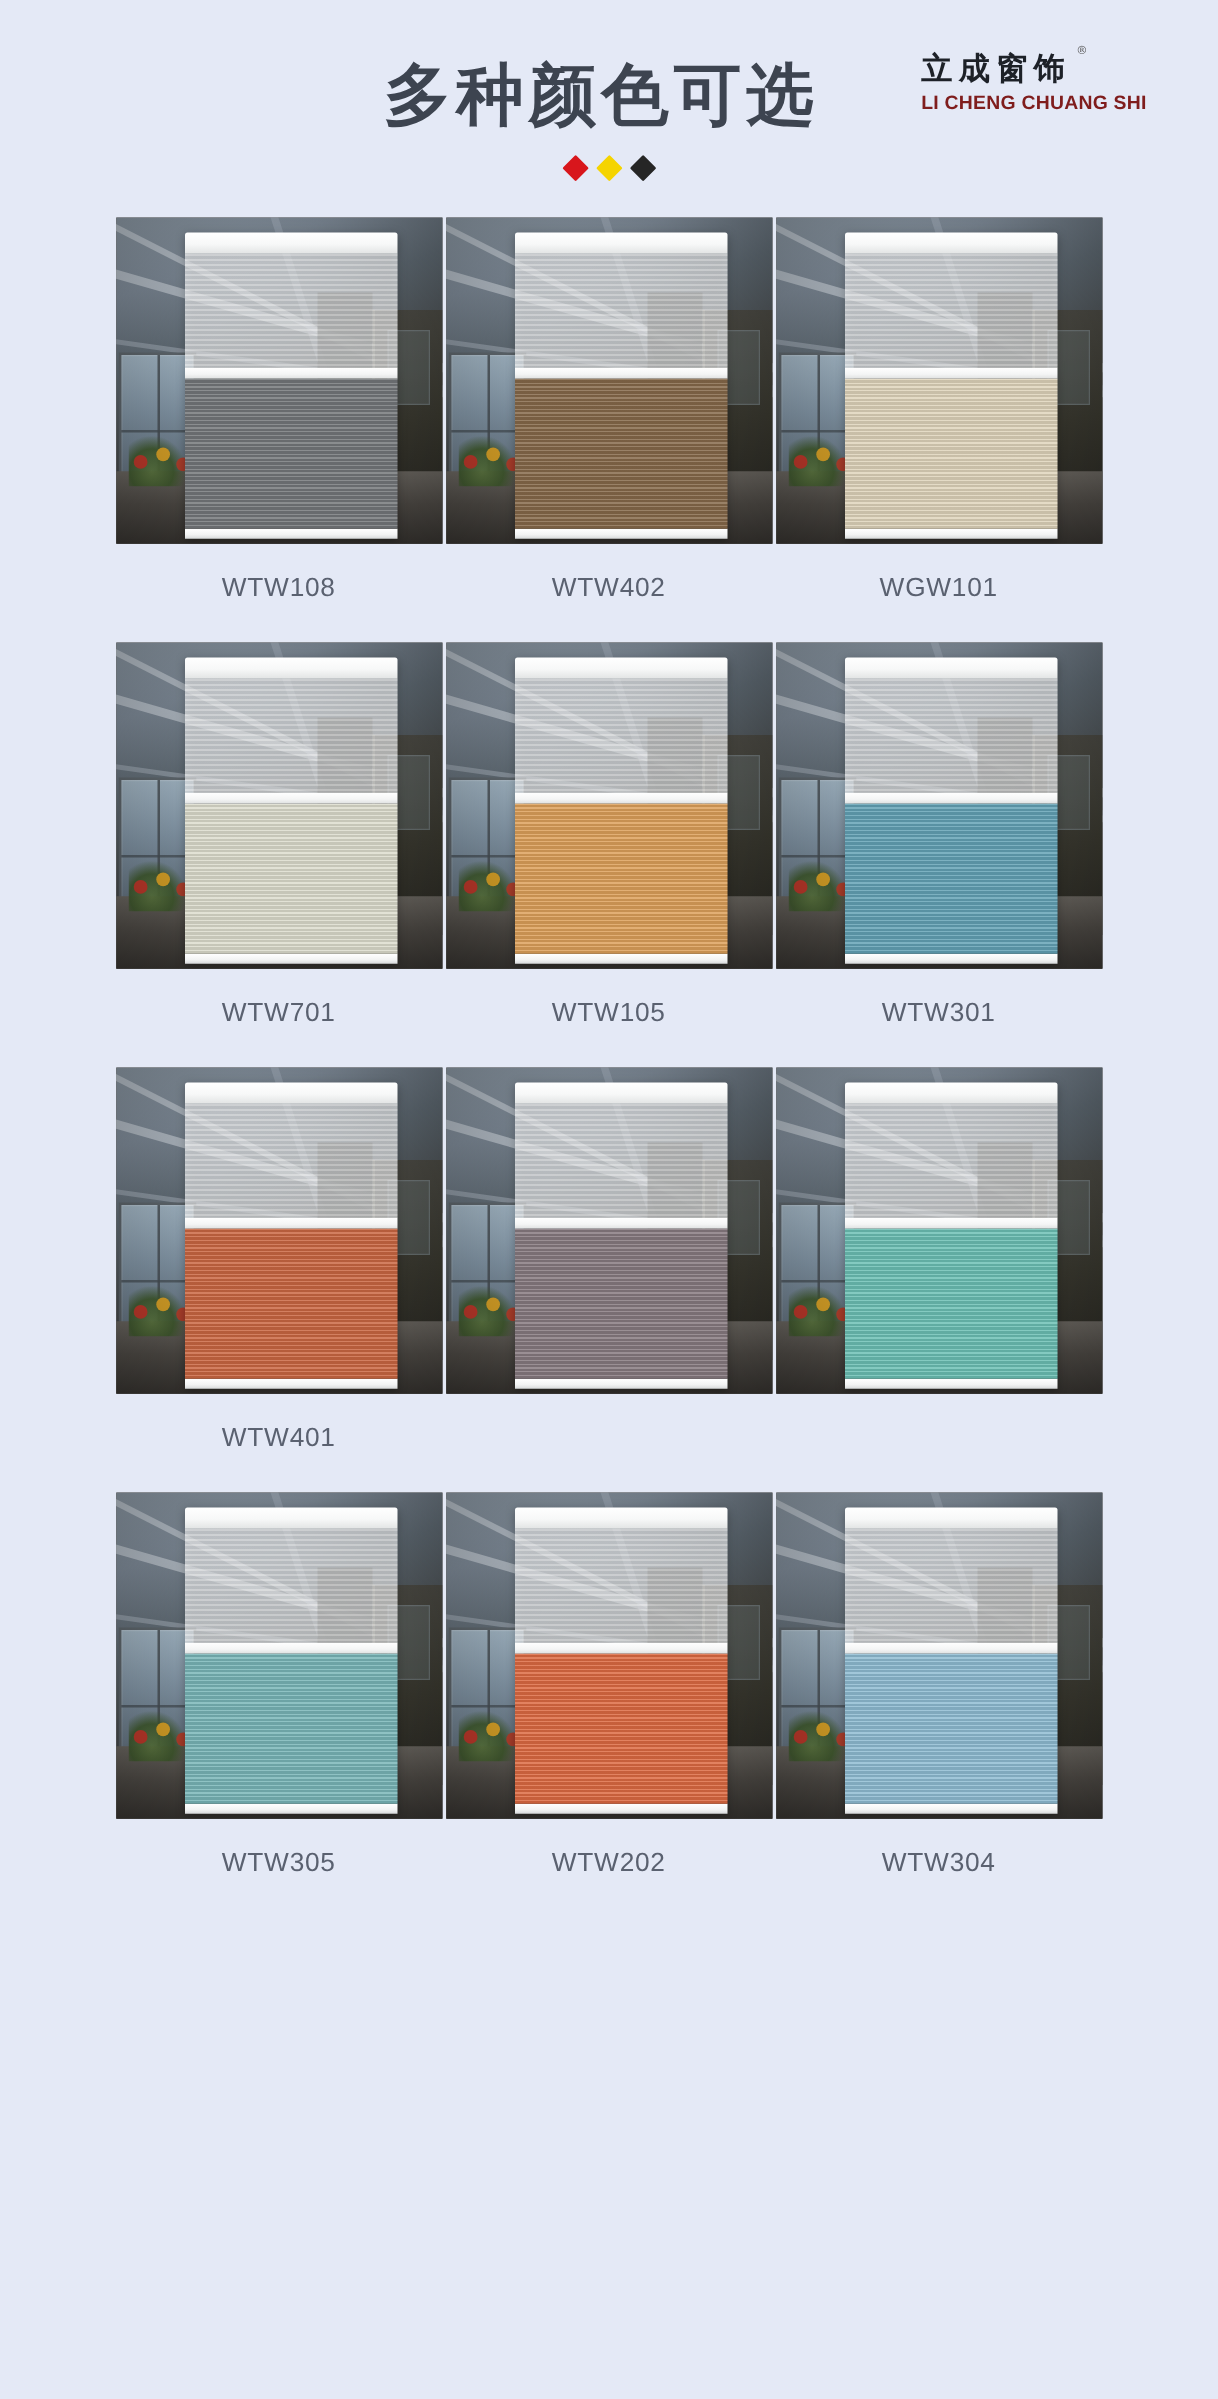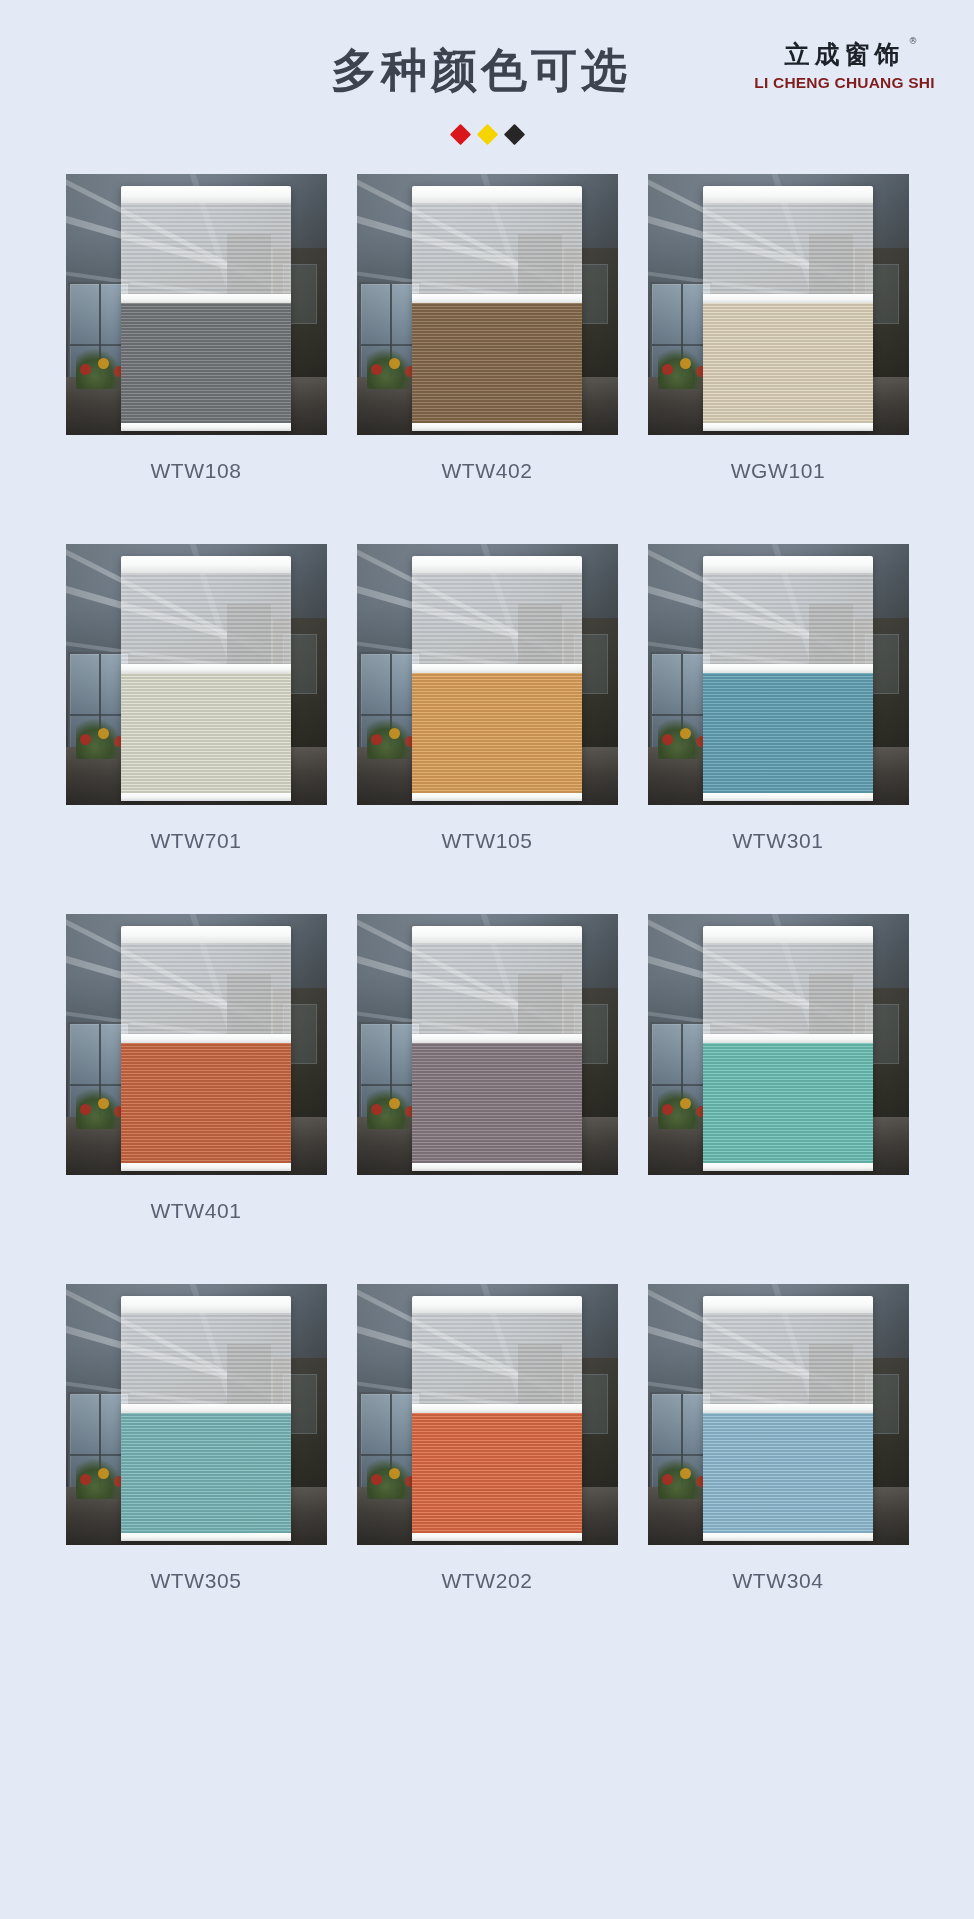--- a/index.html
+++ b/index.html
@@ -19,21 +19,21 @@
     height: 158px;
     width: 100%;
   }
 
   .page-title {
     position: absolute;
     top: 40px;
     left: 0;
     right: 12px;
     text-align: center;
-    font-size: 46px;
+    font-size: 54px;
     font-weight: bold;
     color: #3d4450;
     letter-spacing: 4px;
     font-family: "DejaVu Sans", "Liberation Sans", sans-serif;
   }
 
   .diamonds {
     position: absolute;
     top: 127px;
     left: 0;
@@ -46,21 +46,20 @@
     width: 15px;
     height: 15px;
     transform: rotate(45deg);
     border-radius: 1px;
   }
 
   .logo-block {
     position: absolute;
     right: 22px;
     top: 38px;
-    text-align: center;
     width: 215px;
   }
   .logo-cn {
     font-size: 25px;
     font-weight: bold;
     color: #1d2128;
     letter-spacing: 5px;
     font-family: "DejaVu Serif", "Liberation Serif", serif;
     position: relative;
     display: inline-block;
@@ -84,21 +83,20 @@
   }
 
   
   .grid {
     display: grid;
     grid-template-columns: repeat(3, 261px);
     justify-content: center;
     column-gap: 3px;
     row-gap: 0px;
     padding: 16px 10px;
-    gap: 30px;
   }
 
   .card {
     width: 261px;
     margin-bottom: 0;
   }
 
   .scene {
     position: relative;
     width: 261px;

